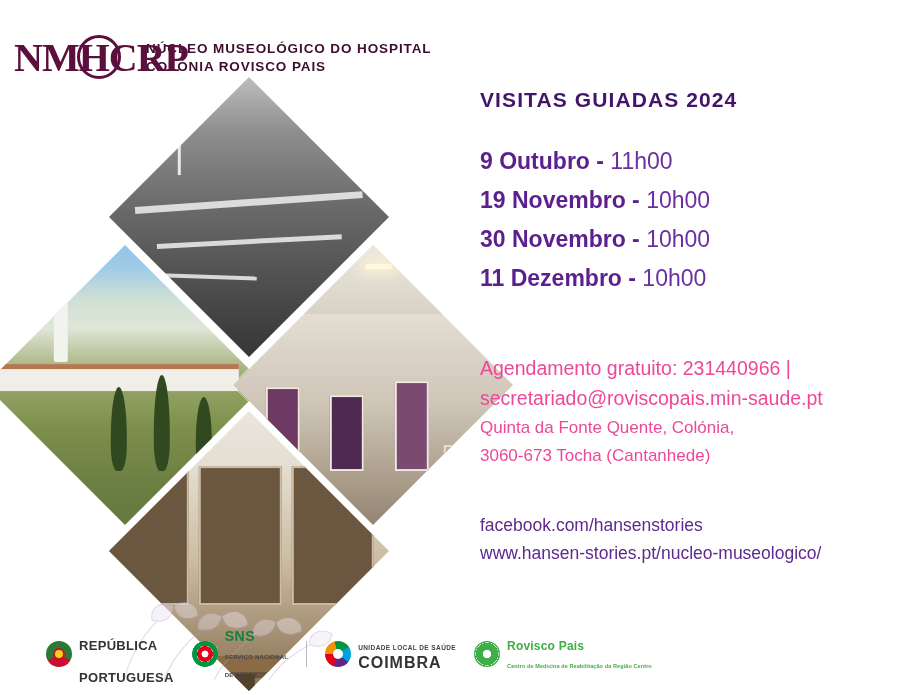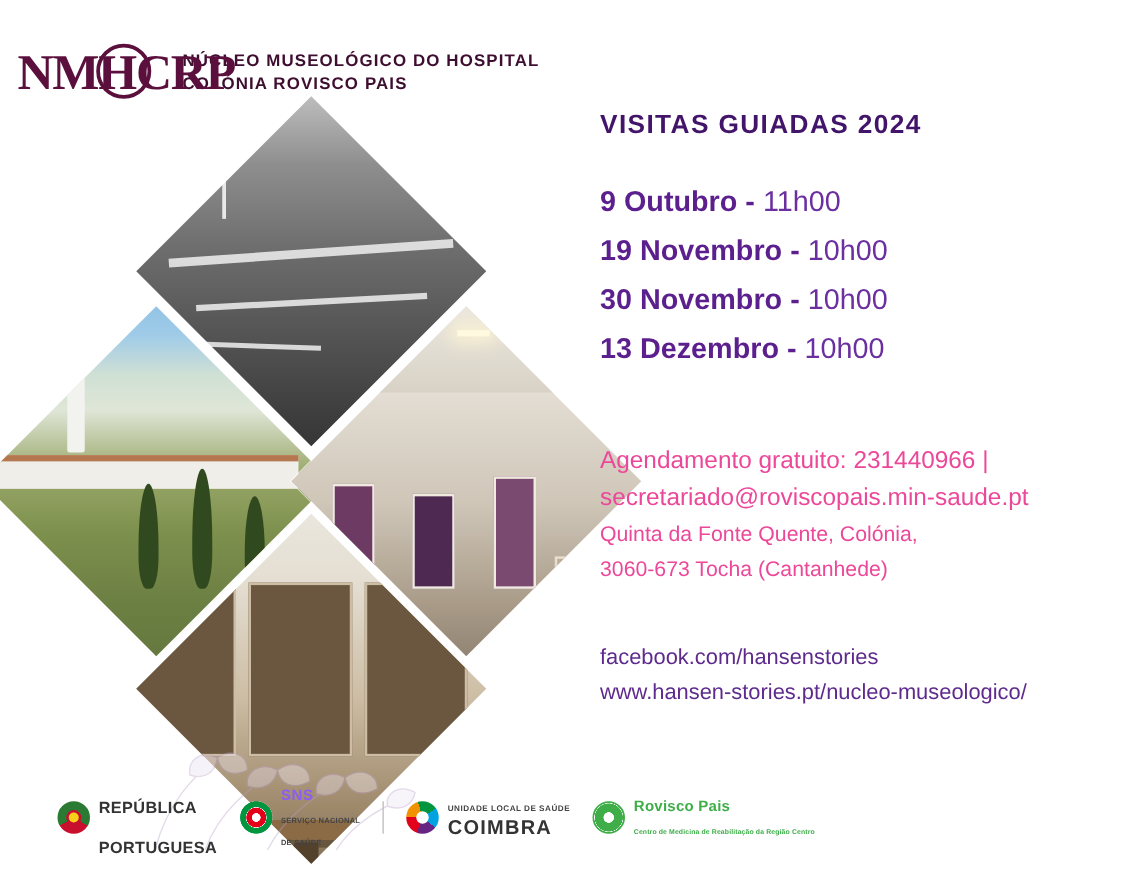--- a/index.html
+++ b/index.html
@@ -310,23 +310,23 @@
     content: "";
     position: absolute; left: 7px; top: 7px;
     width: 12px; height: 12px; border-radius: 50%;
     background: #f7d117; border: 2px solid #c8102e; box-sizing: border-box;
   }
   #logo-sns .glyph {
     background: radial-gradient(circle at 50% 50%, #ffffff 18%, #e2001a 20%, #e2001a 42%, #ffffff 44%, #009640 46%, #009640 70%, #ffffff 72%, #00a3e0 74%);
   }
   #logo-sns .sns-label {
     font-family: "Liberation Sans", sans-serif;
-    font-size: 12px;
-    font-weight: 700;
-    color: #8b5cf6;
+    font-size: 14px;
+    font-weight: 700;
+    color: #15803d;
     letter-spacing: 0.5px;
     line-height: 1;
   }
   #logo-sns .sns-sub {
     font-size: 6px;
     font-weight: 700;
     color: #444;
     letter-spacing: 0.2px;
     line-height: 1.3;
     text-transform: uppercase;
@@ -458,21 +458,21 @@
         <span class="day">19 Novembro</span>
         <span class="sep">-</span>
         <span class="hour">10h00</span>
       </div>
       <div class="date-row">
         <span class="day">30 Novembro</span>
         <span class="sep">-</span>
         <span class="hour">10h00</span>
       </div>
       <div class="date-row">
-        <span class="day">13 Dezembro</span>
+        <span class="day">11 Dezembro</span>
         <span class="sep">-</span>
         <span class="hour">10h00</span>
       </div>
     </div>
 
     <div id="contact">
       <div class="big">Agendamento gratuito: 231440966 |</div>
       <div class="big">secretariado@roviscopais.min-saude.pt</div>
       <div class="small">Quinta da Fonte Quente, Colónia,</div>
       <div class="small">3060-673 Tocha (Cantanhede)</div>

